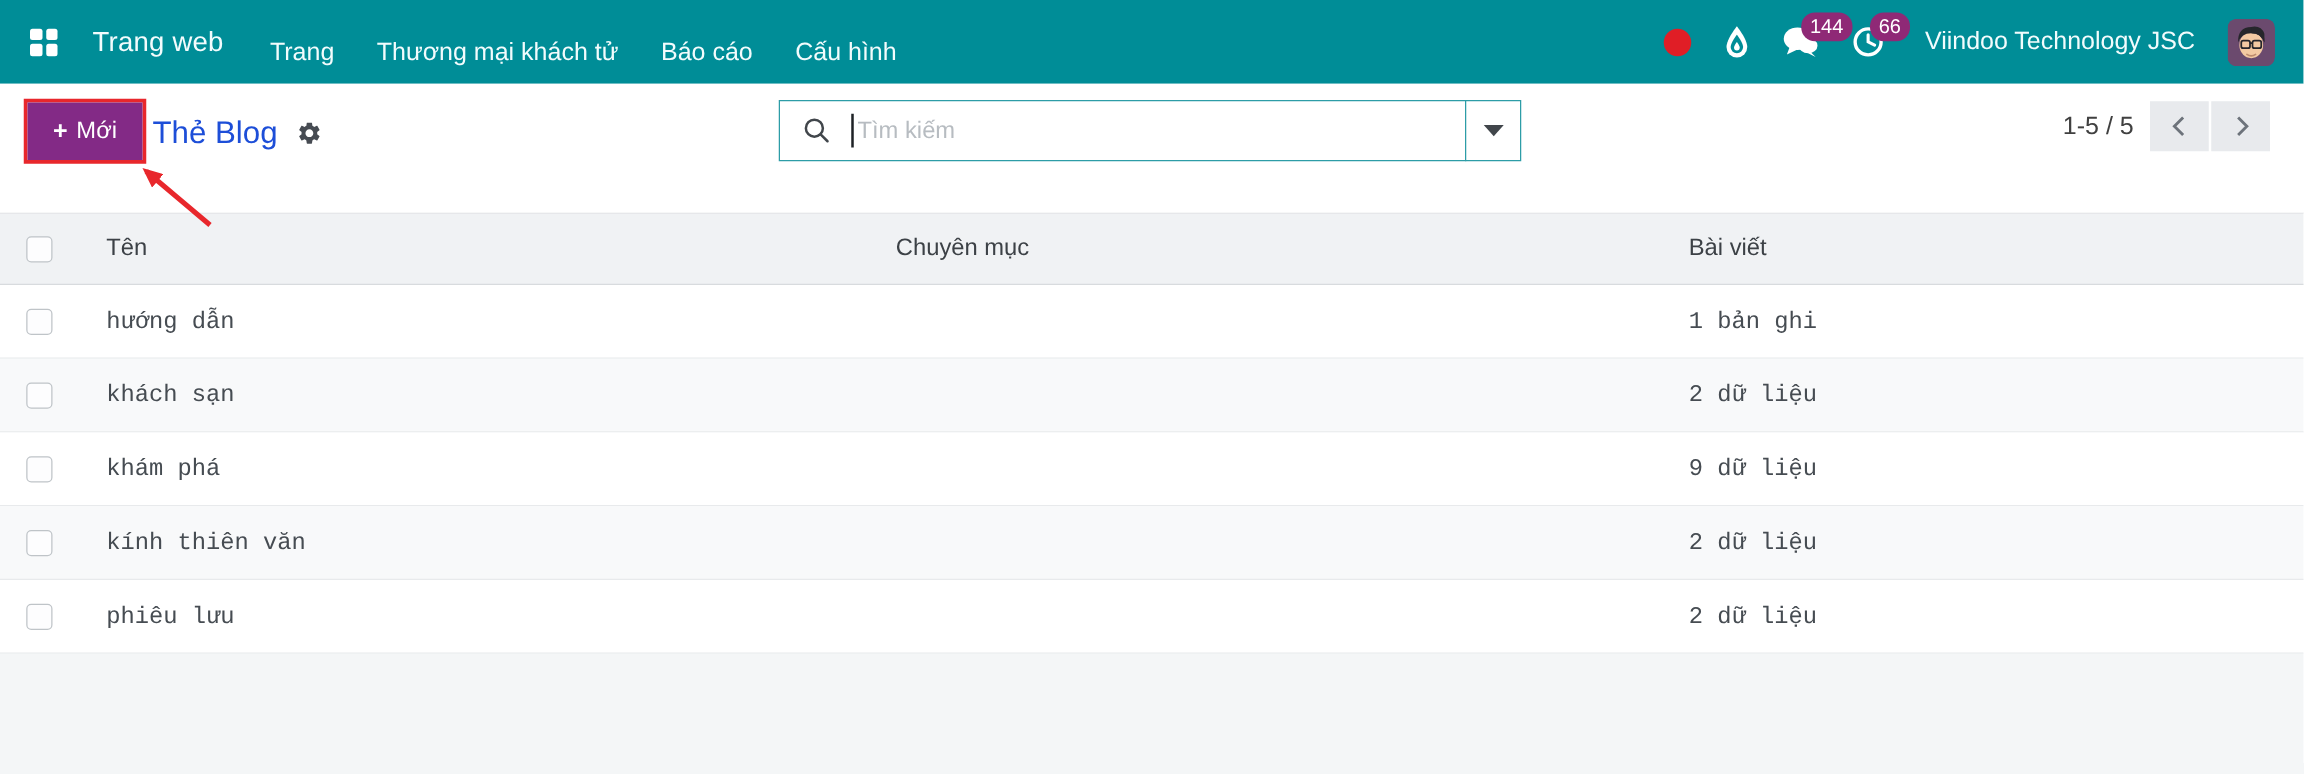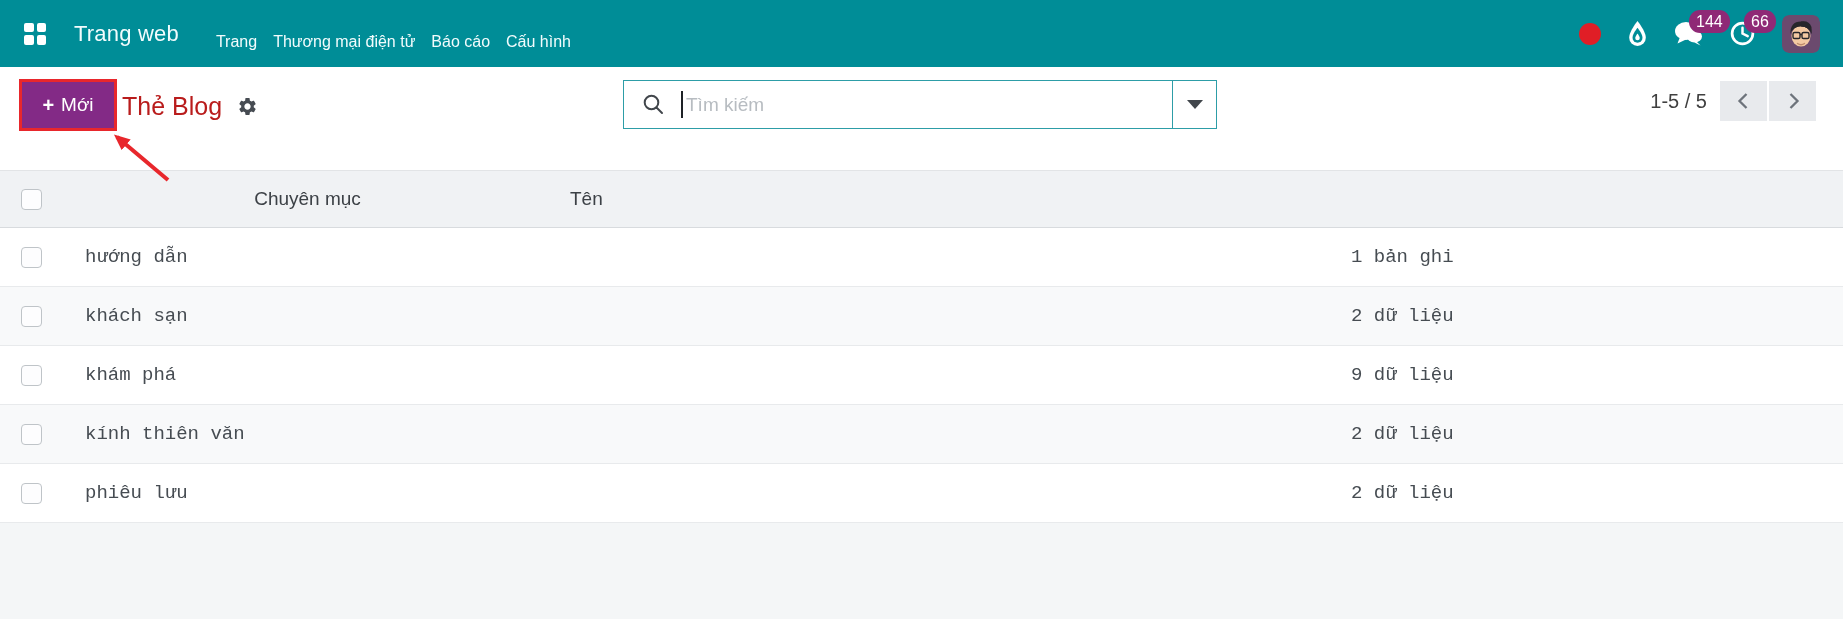--- a/index.html
+++ b/index.html
@@ -18,21 +18,21 @@
     height:67px; background:var(--topbar_teal,#008d97);
     display:flex; align-items:center; color:#f2fcfd;
   }
   .apps-icon {
     margin-left:24px; width:22px; height:22px;
     display:grid; grid-template-columns:1fr 1fr; grid-template-rows:1fr 1fr; gap:3px;
     cursor:pointer; flex:none;
   }
   .apps-icon i { background:#fff; border-radius:2px; display:block; }
   .brand { margin-left:28px; font-size:22px; font-weight:500; letter-spacing:.2px; cursor:pointer; }
-  .menus { display:flex; margin-left:37px; gap:16px; font-size:16px;margin-top:17px; }
+  .menus { display:flex; margin-left:37px; gap:34px; font-size:20px;margin-top:17px; }
   .menus .menu-item { cursor:pointer; white-space:nowrap; }
   .tb-right { margin-left:auto; display:flex; align-items:center; gap:26px; padding-right:23px; }
   .rec-dot { width:22px; height:22px; border-radius:50%; background:var(--red_dot,#e01e26); flex:none; }
   .icon-wrap { position:relative; display:flex; align-items:center; cursor:pointer; flex:none; }
   .badge {
     position:absolute; top:-10px; left:15px;
     background:var(--badge_purple,#8f2976); color:#fff;
     font-size:16px; line-height:1; padding:4px 7px 3px; border-radius:11px;
     white-space:nowrap;
   }
@@ -48,21 +48,21 @@
   .new-btn {
     width:100%; height:100%; border:none; cursor:pointer;
     background:var(--button_purple,#832a86); color:#fff;
     font-family:inherit; font-size:19px;
     display:flex; align-items:center; justify-content:center; gap:7px;
   }
   .new-btn .plus { font-weight:700; font-size:20px; line-height:1; }
   .annotation-arrow { position:absolute; left:95px; top:55px; z-index:5; pointer-events:none; }
 
   .title-group { position:absolute; left:122px; top:23px; height:32px; display:flex; align-items:center; gap:15px; }
-  .page-title { font-size:25px; font-weight:400; color:#b91c1c; white-space:nowrap; }
+  .page-title { font-size:25px; font-weight:400; color:#1d4ed8; white-space:nowrap; }
   .gear-btn { display:flex; align-items:center; cursor:pointer; }
 
   .search-group { position:absolute; left:623px; top:13px; height:49px; display:flex; }
   .search-box {
     width:550px; height:49px; border:1px solid var(--search_border_teal,#2d9da7);
     background:#fff; display:flex; align-items:center; padding-left:18px;justify-content:center;
   }
   .search-box svg { flex:none; }
   .text-caret { width:2px; height:27px; background:#1e2226; margin-left:16px; flex:none; }
   .search-input {
@@ -116,21 +116,21 @@
   <header class="topbar">
     <div class="apps-icon">
         <i></i>
         <i></i>
         <i></i>
         <i></i>
       </div>
     <div class="brand">Trang web</div>
     <nav class="menus">
       <span class="menu-item">Trang</span>
-      <span class="menu-item">Thương mại điện tử</span>
+      <span class="menu-item">Thương mại khách tử</span>
       <span class="menu-item">Báo cáo</span>
       <span class="menu-item">Cấu hình</span>
     </nav>
     <div class="tb-right">
       <span class="rec-dot"></span>
       <span class="icon-wrap">
         <svg width="21" height="27" viewBox="0 0 20 26">
           <path d="M10 1 C10 1 2 11 2 17 a8 8 0 0 0 16 0 C18 11 10 1 10 1 Z" fill="#ffffff"></path>
           <path d="M10 7.5 C10 7.5 5.2 13.4 5.2 17 a4.8 4.8 0 0 0 9.6 0 C14.8 13.4 10 7.5 10 7.5 Z" fill="#008d97"></path>
           <path d="M10 13 C10 13 7.8 15.8 7.8 17.4 a2.2 2.2 0 0 0 4.4 0 C12.2 15.8 10 13 10 13 Z" fill="#ffffff"></path>
@@ -145,20 +145,21 @@
         </svg>
         <span class="badge">144</span>
       </span>
       <span class="icon-wrap">
         <svg width="27" height="27" viewBox="0 0 26 26">
           <circle cx="13" cy="13" r="10" fill="none" stroke="#ffffff" stroke-width="2.6"></circle>
           <path d="M13 7.5 V13 L18 15.5" fill="none" stroke="#ffffff" stroke-width="2.4" stroke-linecap="round"></path>
         </svg>
         <span class="badge">66</span>
       </span>
+      <span class="company">Viindoo Technology JSC</span>
       <span class="avatar">
         <svg width="38" height="38" viewBox="0 0 38 38">
           <rect width="38" height="38" rx="7" fill="#6b4a6e"></rect>
           <ellipse cx="19" cy="21" rx="9.5" ry="10.5" fill="#f3c9a2"></ellipse>
           <path d="M8.5 19 Q8 6.5 19 6.5 Q30 6.5 29.5 19 Q27 11.5 19 11.5 Q11 11.5 8.5 19 Z" fill="#26262b"></path>
           <path d="M19 6.5 Q27 5 29.5 12 L29.5 19 Q27 11.5 19 11.5 Z" fill="#26262b"></path>
           <rect x="11" y="17.5" width="7" height="6" rx="1.6" fill="none" stroke="#26262b" stroke-width="1.4"></rect>
           <rect x="20" y="17.5" width="7" height="6" rx="1.6" fill="none" stroke="#26262b" stroke-width="1.4"></rect>
           <line x1="18" y1="19.5" x2="20" y2="19.5" stroke="#26262b" stroke-width="1.4"></line>
           <path d="M15.5 28.5 Q19 31 22.5 28.5" fill="none" stroke="#bd8b6d" stroke-width="1.3" stroke-linecap="round"></path>
@@ -222,23 +223,24 @@
         </button>
       </div>
     </div>
   </div>
 
   <div class="table">
     <div class="thead">
       <div class="cell cb">
           <span class="checkbox"></span>
         </div>
+      <div class="cell name">Tên</div>
       <div class="cell cat">Chuyên mục</div>
-      <div class="cell name">Tên</div>
       <div class="cell spacer"></div>
+      <div class="cell posts">Bài viết</div>
     </div>
     <div id="tbody">
   <div class="trow">
     <div class="cell cb">
             <span class="checkbox"></span>
           </div>
     <div class="cell name">hướng dẫn</div>
     <div class="cell cat"></div>
     <div class="cell spacer"></div>
     <div class="cell posts">1 bản ghi</div>

